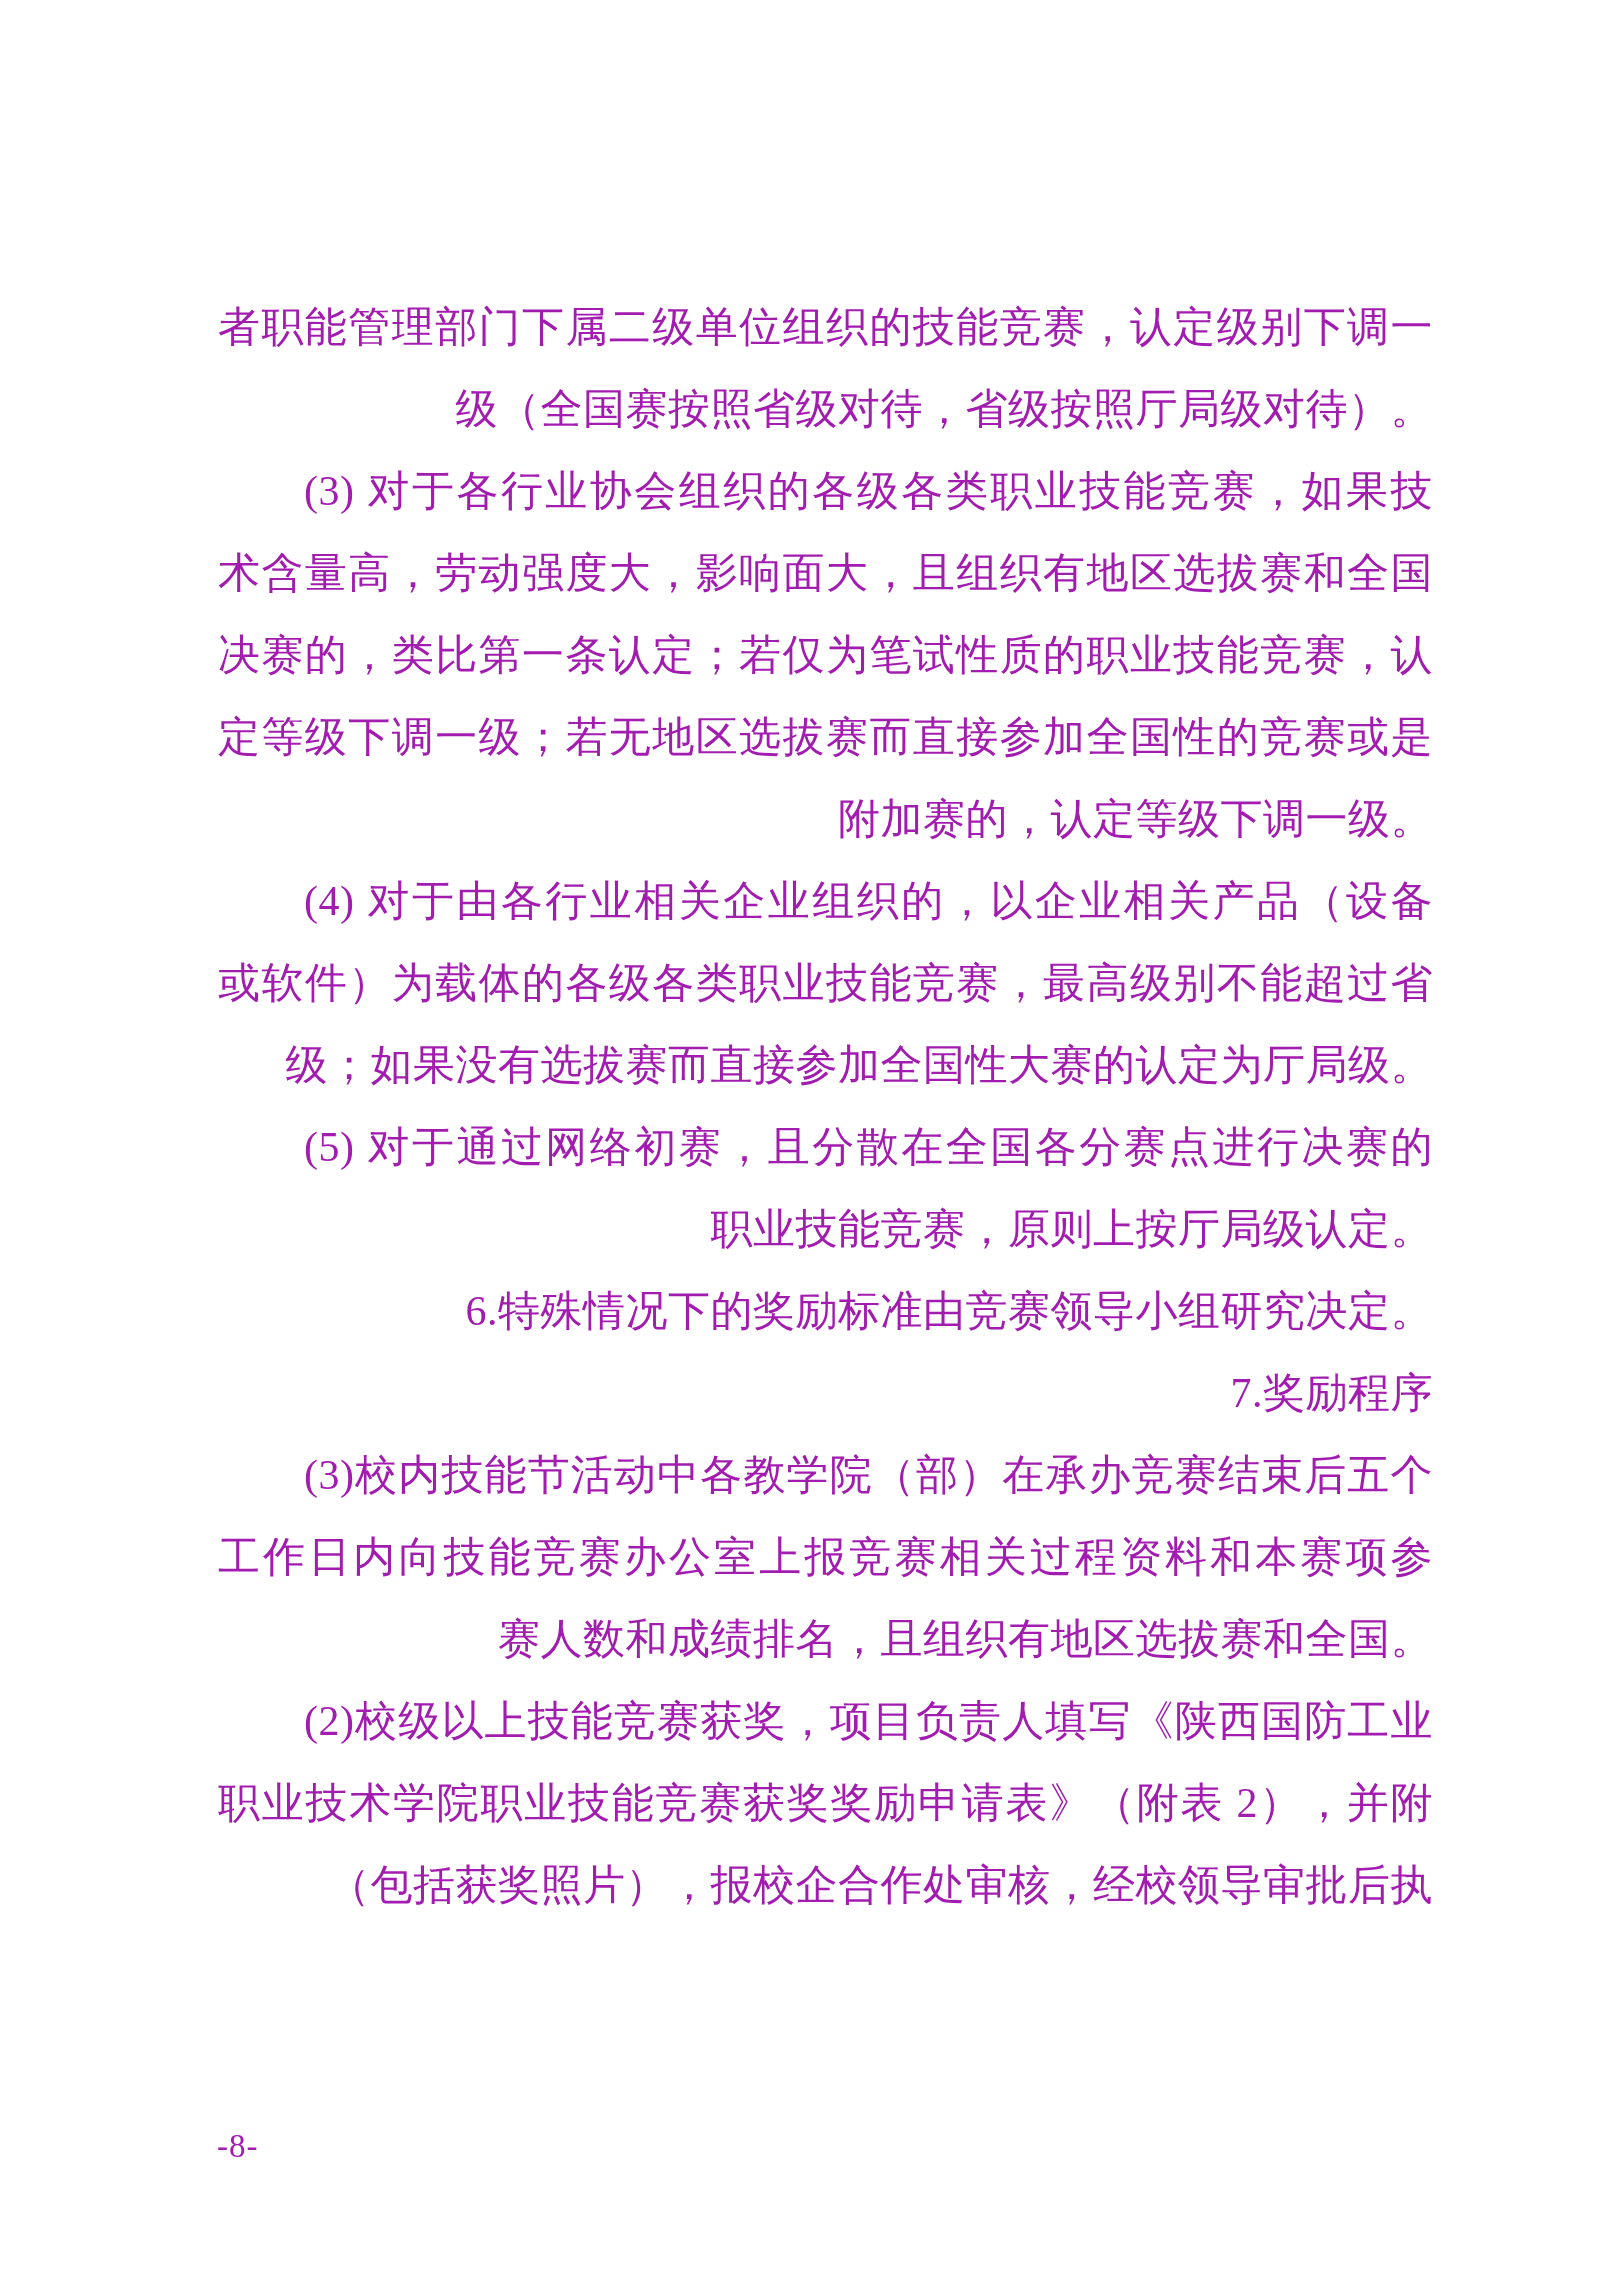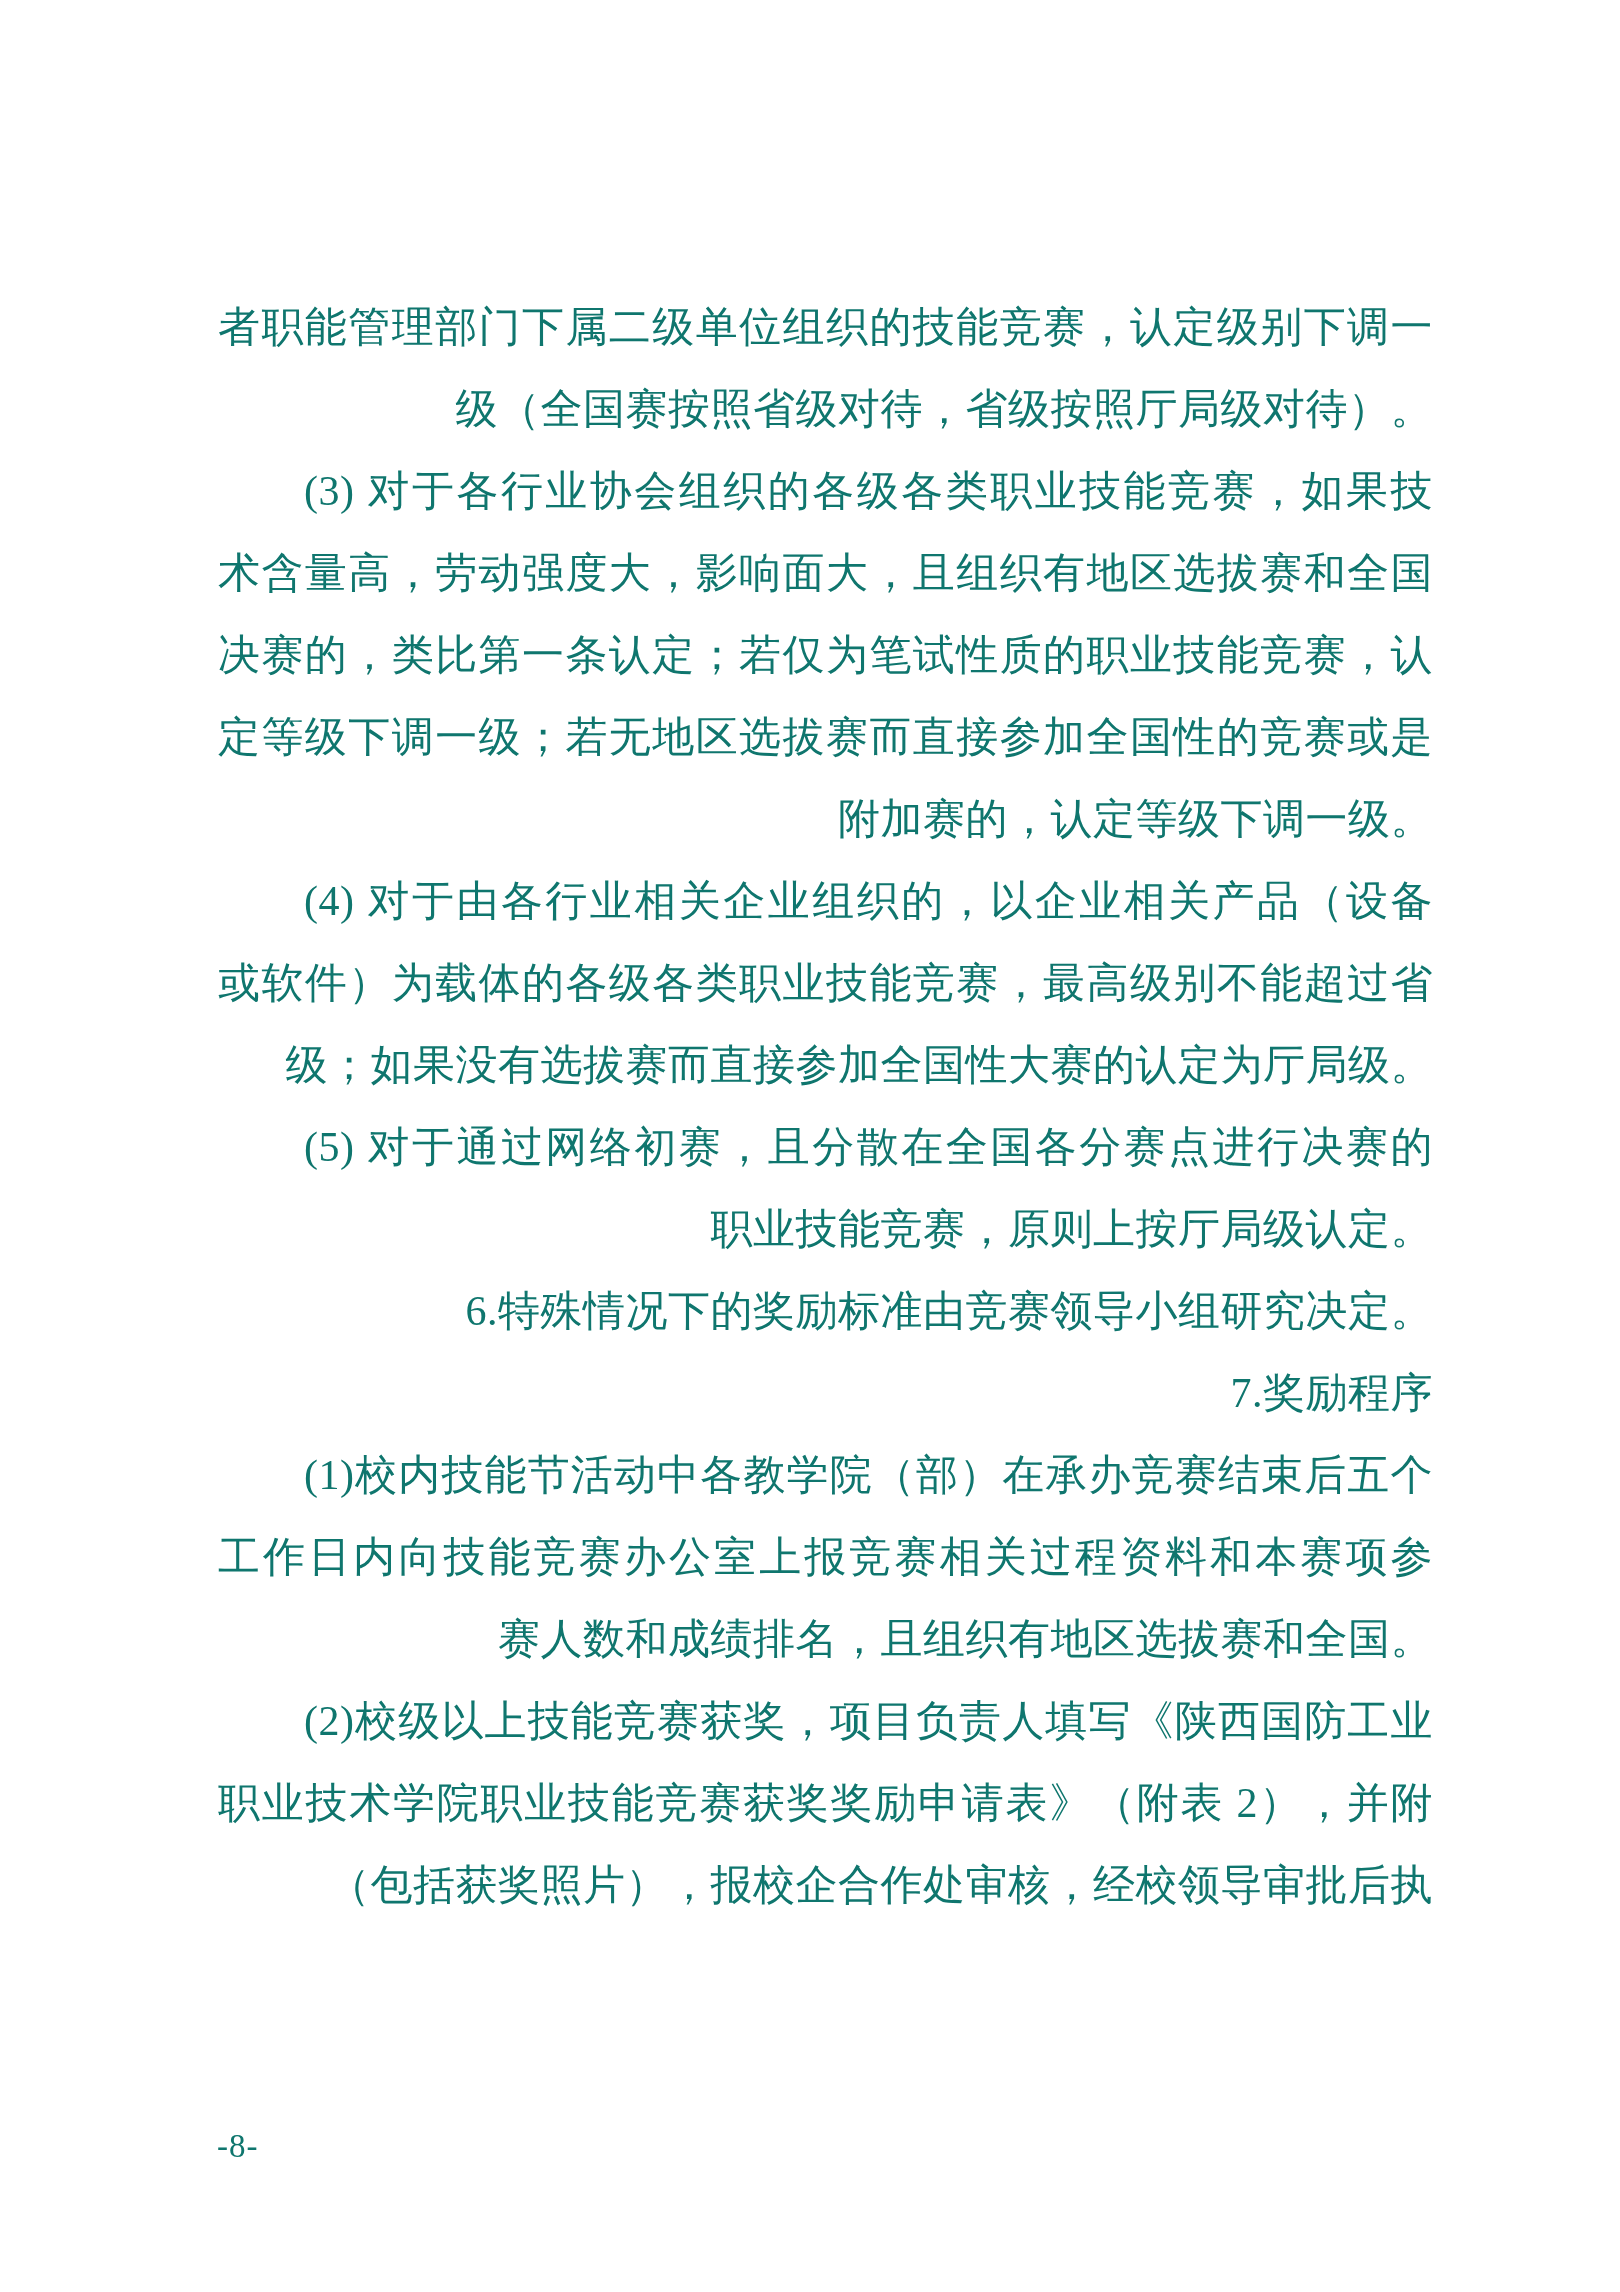--- a/index.html
+++ b/index.html
@@ -5,21 +5,21 @@
   html, body {
     margin: 0;
     padding: 0;
     background: #ffffff;
   }
   .page {
     position: relative;
     width: 1620px;
     height: 2293px;
     background: #ffffff;
-    color: #0f766e;
+    color: #a21caf;
     font-family: "Liberation Serif", "DejaVu Serif", serif;
     overflow: hidden;
   }
   .textblock {
     position: absolute;
     left: 218px;
     top: 286px;
     width: 1215px;
   }
   .line {
@@ -63,21 +63,21 @@
     <div class="line j">决赛的，类比第一条认定；若仅为笔试性质的职业技能竞赛，认</div>
     <div class="line j">定等级下调一级；若无地区选拔赛而直接参加全国性的竞赛或是</div>
     <div class="line">附加赛的，认定等级下调一级。</div>
     <div class="line j ind">(4) 对于由各行业相关企业组织的，以企业相关产品（设备</div>
     <div class="line j">或软件）为载体的各级各类职业技能竞赛，最高级别不能超过省</div>
     <div class="line">级；如果没有选拔赛而直接参加全国性大赛的认定为厅局级。</div>
     <div class="line j ind">(5) 对于通过网络初赛，且分散在全国各分赛点进行决赛的</div>
     <div class="line">职业技能竞赛，原则上按厅局级认定。</div>
     <div class="line ind">6.特殊情况下的奖励标准由竞赛领导小组研究决定。</div>
     <div class="line ind">7.奖励程序</div>
-    <div class="line j ind">(1)校内技能节活动中各教学院（部）在承办竞赛结束后五个</div>
+    <div class="line j ind">(3)校内技能节活动中各教学院（部）在承办竞赛结束后五个</div>
     <div class="line j">工作日内向技能竞赛办公室上报竞赛相关过程资料和本赛项参</div>
     <div class="line">赛人数和成绩排名，且组织有地区选拔赛和全国。</div>
     <div class="line j ind">(2)校级以上技能竞赛获奖，项目负责人填写《陕西国防工业</div>
     <div class="line j">职业技术学院职业技能竞赛获奖奖励申请表》（附表 2），并附</div>
     <div class="line">（包括获奖照片），报校企合作处审核，经校领导审批后执</div>
   </div>
   <div class="pagenum">-8-</div>
 </div>
 
 

